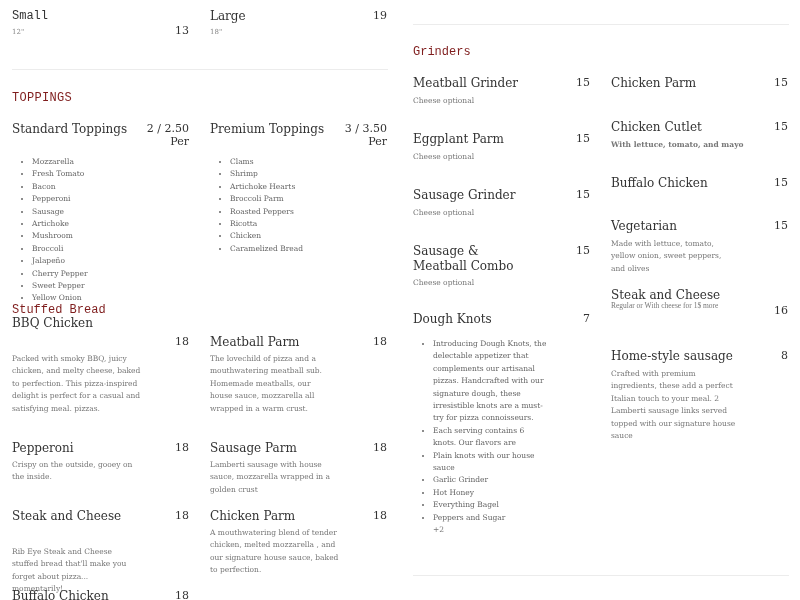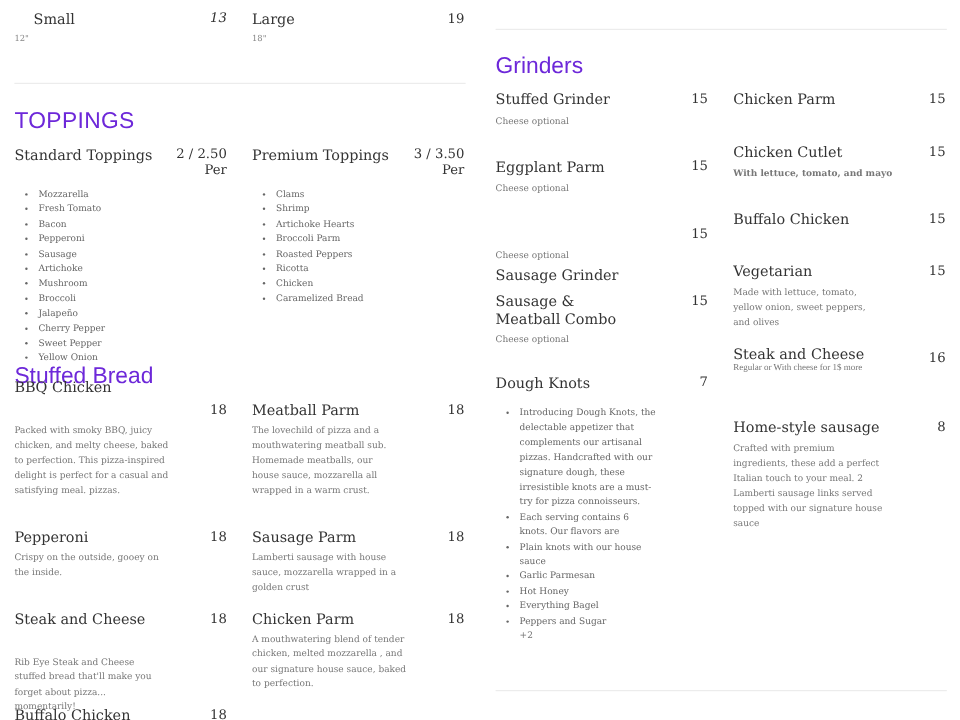--- a/index.html
+++ b/index.html
@@ -6,34 +6,34 @@
   body { width:800px; height:600px; overflow:hidden; position:relative;
          font-family:"DejaVu Serif", "Liberation Serif", serif; color:#333; }
   .col { position:absolute; top:0; }
   .left { left:12px; width:376px; }
   .right { left:413px; width:376px; }
   .abs { position:absolute; }
   .item-title { font-size:12px; color:#333; line-height:15px; }
   .price { font-size:11px; color:#333; text-align:right; line-height:13px; }
   .desc { font-size:7.5px; color:#777; line-height:12.4px; }
   .size-note { font-size:7px; color:#888; }
-  .section-title { font-size:19px; color:#6d28d9; font-family:Liberation Sans, sans-serif; }
+  .section-title { font-size:12px; color:#7f1d1d; font-family:Liberation Mono, monospace; }
   .divider { position:absolute; height:1px; background:#ececec; }
   ul { margin:0; padding:0 0 0 20px; list-style:disc; }
   ul li { font-size:7.5px; color:#666; line-height:12.4px; }
   ul li::marker { font-size:7px; }
   .fade-bottom { overflow:hidden; }
 </style>
 </head>
 <body>
 
 <div class="col left">
 
-  <div class="abs item-title" style="left:16px;top:9px;">Small</div>
-  <div class="abs price" style="left:150px;top:8px;width:27px;font-style:italic;">13</div>
+  <div class="abs item-title" style="left:0;top:9px;font-family:Liberation Mono, monospace;">Small</div>
+  <div class="abs price" style="left:150px;top:24px;width:27px;">13</div>
   <div class="abs size-note" style="left:0;top:28px;">12"</div>
 
   <div class="abs item-title" style="left:198px;top:9px;">Large</div>
   <div class="abs price" style="left:348px;top:9px;width:27px;">19</div>
   <div class="abs size-note" style="left:198px;top:28px;">18"</div>
 
   <div class="divider" style="left:0;top:69px;width:376px;"></div>
 
   <div class="abs section-title" style="left:0;top:91px;letter-spacing:0.3px;">TOPPINGS</div>
 
@@ -105,44 +105,44 @@
 
   <div class="abs item-title" style="left:0;top:589px;">Buffalo Chicken</div>
   <div class="abs price" style="left:150px;top:589px;width:27px;">18</div>
 </div>
 
 <div class="col right">
   <div class="divider" style="left:0;top:24px;width:376px;"></div>
 
   <div class="abs section-title" style="left:0;top:45px;">Grinders</div>
 
-  <div class="abs item-title" style="left:0;top:76px;">Stuffed Grinder</div>
+  <div class="abs item-title" style="left:0;top:76px;">Meatball Grinder</div>
   <div class="abs price" style="left:150px;top:76px;width:27px;">15</div>
   <div class="abs desc" style="left:0;top:95px;">Cheese optional</div>
 
   <div class="abs item-title" style="left:0;top:132px;">Eggplant Parm</div>
   <div class="abs price" style="left:150px;top:132px;width:27px;">15</div>
   <div class="abs desc" style="left:0;top:151px;">Cheese optional</div>
 
-  <div class="abs item-title" style="left:0;top:188px;margin-top:34px;">Sausage Grinder</div>
+  <div class="abs item-title" style="left:0;top:188px;">Sausage Grinder</div>
   <div class="abs price" style="left:150px;top:188px;width:27px;">15</div>
   <div class="abs desc" style="left:0;top:207px;">Cheese optional</div>
 
   <div class="abs item-title" style="left:0;top:244px;width:110px;">Sausage &amp; Meatball Combo</div>
   <div class="abs price" style="left:150px;top:244px;width:27px;">15</div>
   <div class="abs desc" style="left:0;top:277px;">Cheese optional</div>
 
   <div class="abs item-title" style="left:0;top:312px;">Dough Knots</div>
   <div class="abs price" style="left:150px;top:312px;width:27px;">7</div>
   <div class="abs" style="left:0;top:338px;width:135px;">
     <ul>
       <li> Introducing Dough Knots, the delectable appetizer that complements our artisanal pizzas. Handcrafted with our signature dough, these irresistible knots are a must-try for pizza connoisseurs.</li>
       <li>Each serving contains 6 knots. Our flavors are</li>
       <li>Plain knots with our house sauce</li>
-      <li>Garlic Parmesan</li>
+      <li>Garlic Grinder</li>
       <li>Hot Honey</li>
       <li>Everything Bagel</li>
       <li>Peppers and Sugar</li>
     </ul>
     <div class="desc" style="padding-left:20px;">+2</div>
   </div>
 
   <div class="abs item-title" style="left:198px;top:76px;">Chicken Parm</div>
   <div class="abs price" style="left:348px;top:76px;width:27px;">15</div>
 
@@ -151,21 +151,21 @@
   <div class="abs desc" style="left:198px;top:139px;font-weight:bold;">With lettuce, tomato, and mayo</div>
 
   <div class="abs item-title" style="left:198px;top:176px;">Buffalo Chicken</div>
   <div class="abs price" style="left:348px;top:176px;width:27px;">15</div>
 
   <div class="abs item-title" style="left:198px;top:219px;">Vegetarian</div>
   <div class="abs price" style="left:348px;top:219px;width:27px;">15</div>
   <div class="abs desc" style="left:198px;top:238px;width:122px;">Made with lettuce, tomato, yellow onion, sweet peppers, and olives</div>
 
   <div class="abs item-title" style="left:198px;top:288px;">Steak and Cheese</div>
-  <div class="abs price" style="left:348px;top:292px;width:27px;">16</div>
+  <div class="abs price" style="left:348px;top:304px;width:27px;">16</div>
   <div class="abs desc" style="left:198px;top:300px;font-family:Liberation Serif, serif;">Regular or With cheese for 1$ more</div>
 
   <div class="abs item-title" style="left:198px;top:349px;">Home-style sausage</div>
   <div class="abs price" style="left:348px;top:349px;width:27px;">8</div>
   <div class="abs desc" style="left:198px;top:368px;width:125px;">Crafted with premium ingredients, these add a perfect Italian touch to your meal. 2 Lamberti sausage links served topped with our signature house sauce</div>
 
   <div class="divider" style="left:0;top:575px;width:376px;"></div>
 </div>
 
 </body></html>

